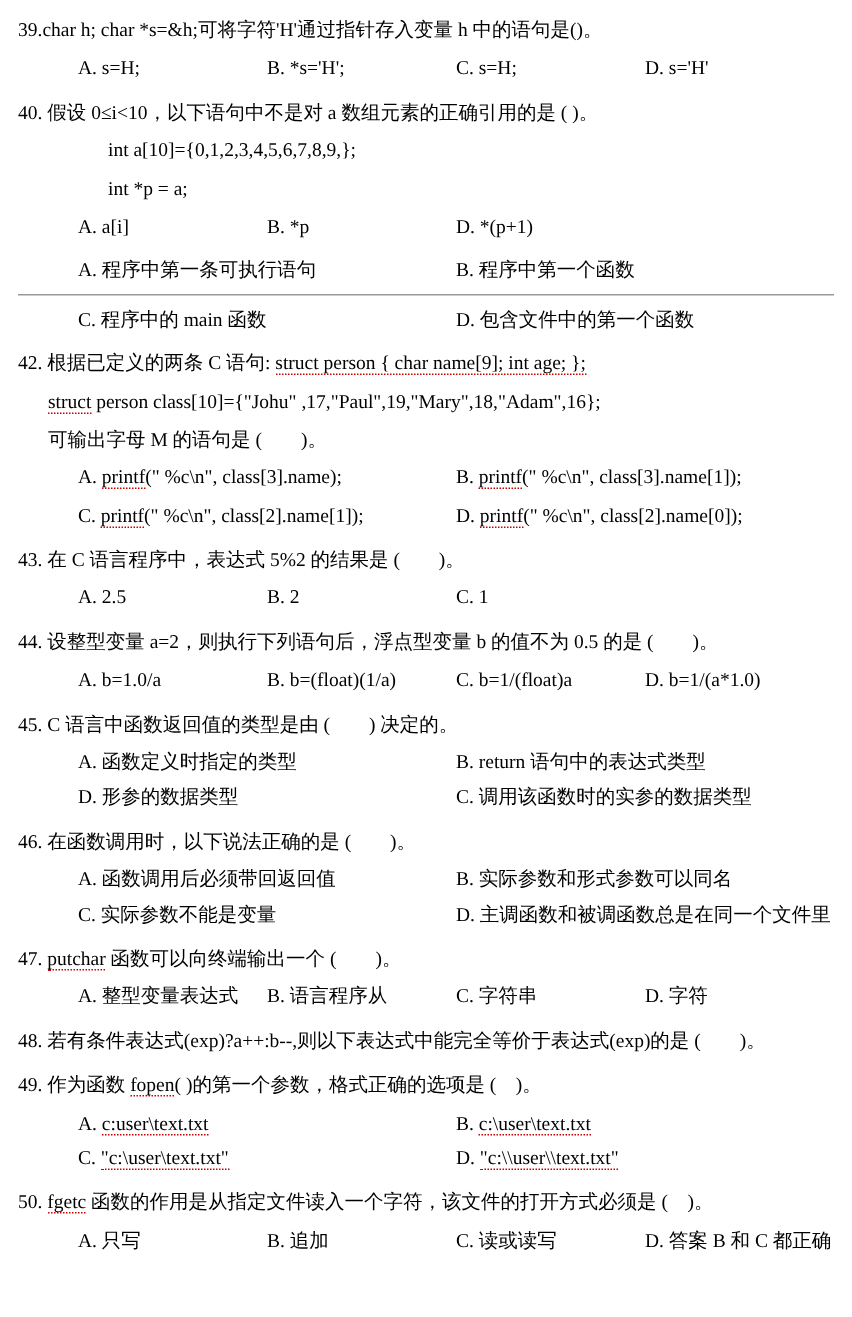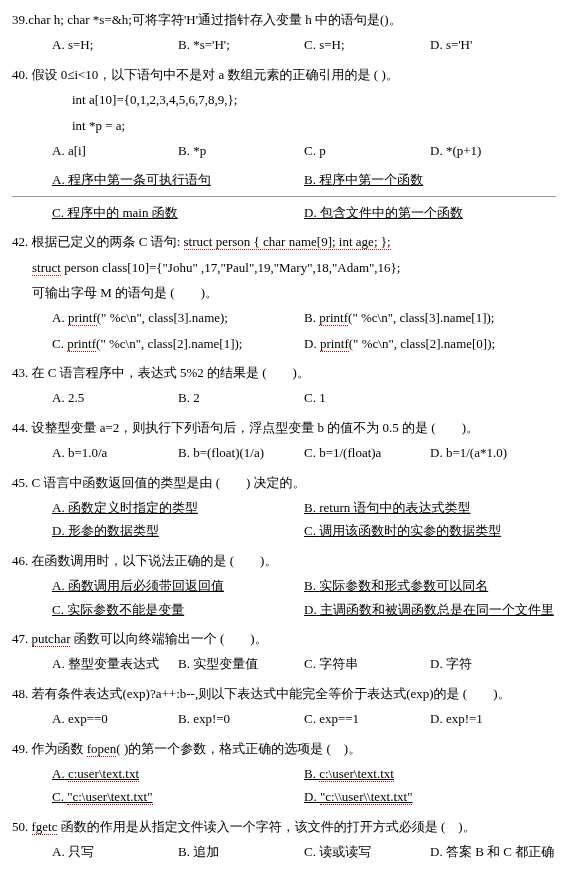--- a/index.html
+++ b/index.html
@@ -23,21 +23,20 @@
       padding-left: 60px;
       margin-bottom: 2px;
     }
     .options {
       padding-left: 40px;
       display: flex;
       flex-wrap: wrap;
     }
     .options-2col .opt {
       width: 50%;
-      text-decoration: underline;
     }
     .options-4col .opt {
       width: 25%;
     }
     .dotted {
       border-bottom: 1px dotted #c00;
       padding-bottom: 0;
     }
     .hr {
       border: none;
@@ -72,21 +71,20 @@
 
 <div class="question">
   <div class="q-text">
     <span>40</span>. <span>假设 0≤i&lt;10，以下语句中不是对 a 数组元素的正确引用的是 ( )。</span>
   </div>
   <div class="code-line">int a[10]={0,1,2,3,4,5,6,7,8,9,};</div>
   <div class="code-line">int  *p = a;</div>
   <div class="options options-4col">
     <div class="opt"><span>A.</span> <span>a[i]</span></div>
     <div class="opt"><span>B.</span> <span>*p</span></div>
-    <div class="opt"><span>C.</span> <span>p</span></div>
     <div class="opt"><span>D.</span> <span>*(p+1)</span></div>
   </div>
 </div>
 
 <div class="question">
   <div class="options options-2col">
     <div class="opt"><span>A.</span> <span>程序中第一条可执行语句</span></div>
     <div class="opt"><span>B.</span> <span>程序中第一个函数</span></div>
   </div>
   <hr class="hr">
@@ -162,35 +160,29 @@
     <div class="opt"><span>D.</span> <span>主调函数和被调函数总是在同一个文件里</span></div>
   </div>
 </div>
 
 <div class="question">
   <div class="q-text">
     <span>47</span>. <span class="dotted">putchar</span><span> 函数可以向终端输出一个 (　　)。</span>
   </div>
   <div class="options options-4col">
     <div class="opt"><span>A.</span> <span>整型变量表达式</span></div>
-    <div class="opt"><span>B.</span> <span>实型变量值</span></div>
+    <div class="opt"><span>B.</span> <span>语言程序从</span></div>
     <div class="opt"><span>C.</span> <span>字符串</span></div>
     <div class="opt"><span>D.</span> <span>字符</span></div>
   </div>
 </div>
 
 <div class="question">
   <div class="q-text">
     <span>48</span>. <span>若有条件表达式(exp)?a++:b--,则以下表达式中能完全等价于表达式(exp)的是 (　　)。</span>
-  </div>
-  <div class="options options-4col">
-    <div class="opt"><span>A.</span> <span>exp==0</span></div>
-    <div class="opt"><span>B.</span> <span>exp!=0</span></div>
-    <div class="opt"><span>C.</span> <span>exp==1</span></div>
-    <div class="opt"><span>D.</span> <span>exp!=1</span></div>
   </div>
 </div>
 
 <div class="question">
   <div class="q-text">
     <span>49</span>. <span>作为函数 </span><span class="dotted">fopen</span><span>( )的第一个参数，格式正确的选项是 (　)。</span>
   </div>
   <div class="options options-2col">
     <div class="opt"><span>A.</span> <span class="dotted">c:user\text.txt</span></div>
     <div class="opt"><span>B.</span> <span class="dotted">c:\user\text.txt</span></div>

